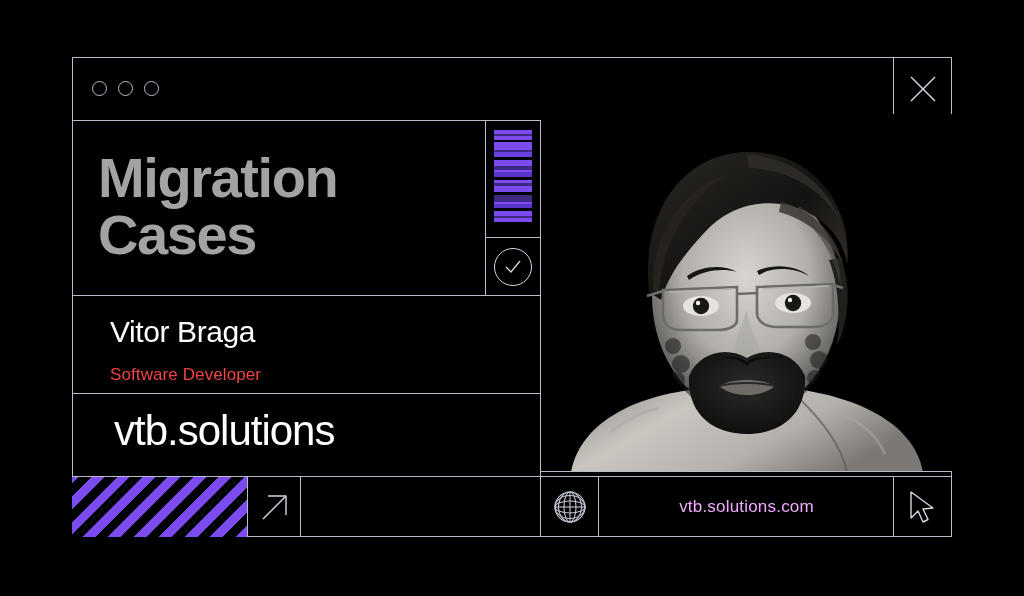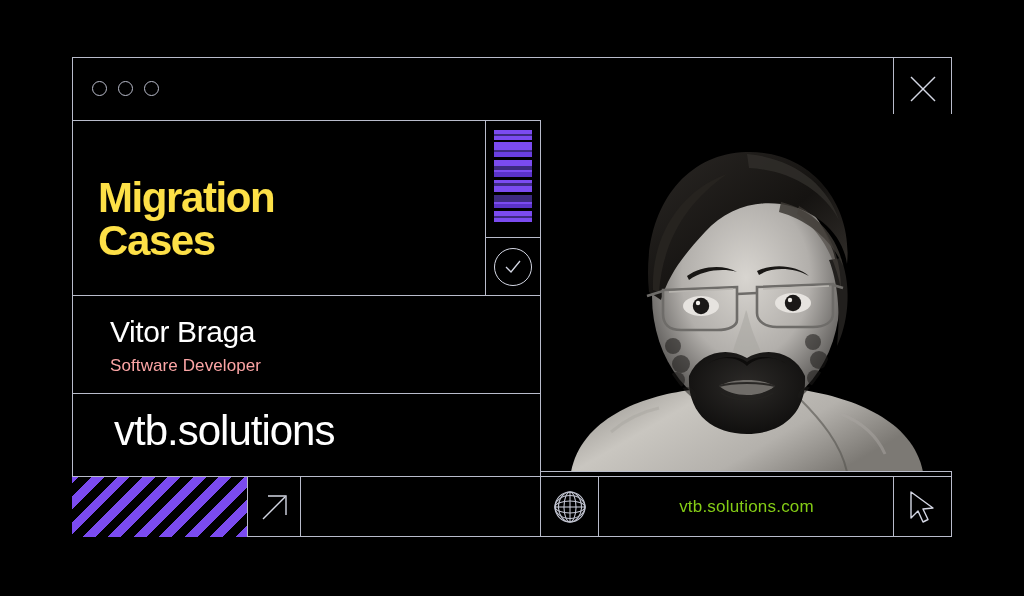--- a/index.html
+++ b/index.html
@@ -50,44 +50,43 @@
     display: flex; align-items: center; justify-content: center;
   }
 
   
   #headline-block {
     position: absolute;
     left: 26px; top: 92px;
     width: 390px;
   }
   #headline {
-    color: #fde047;
-    font-size: 42px;
+    color: #a3a3a3;
+    font-size: 56px;
     font-weight: bold;
     line-height: 1.02;
     letter-spacing: -1.4px;
     white-space: pre-line;
-    margin-top: 28px;
   }
 
   #person-block {
     position: absolute;
     left: 38px; top: 258px;
   }
   #person-name {
     color: #ffffff;
     font-size: 30px;
     font-weight: 500;
     letter-spacing: -0.4px;
   }
   #person-role {
-    color: #fca5a5;
+    color: #ef4444;
     font-size: 17px;
     font-weight: 300;
-    margin-top: 7px;
+    margin-top: 16px;
     letter-spacing: 0.1px;
   }
 
   #brand-block {
     position: absolute;
     left: 42px; top: 350px; text-align: center;
   }
   #brand-name {
     color: #ffffff;
     font-size: 42px;
@@ -159,21 +158,21 @@
     width: 58px; height: 60px;
     display: flex; align-items: center; justify-content: center;
   }
   #url-cell {
     position: absolute;
     left: 527px; top: 420px;
     width: 295px; height: 60px;
     display: flex; align-items: center; justify-content: center;
   }
   #url-text {
-    color: #84cc16;
+    color: #f0abfc;
     font-size: 17px;
     font-weight: 400;
     letter-spacing: 0.2px;
   }
   #cursor-cell {
     position: absolute;
     left: 822px; top: 420px;
     width: 58px; height: 60px;
     display: flex; align-items: center; justify-content: center;
   }

